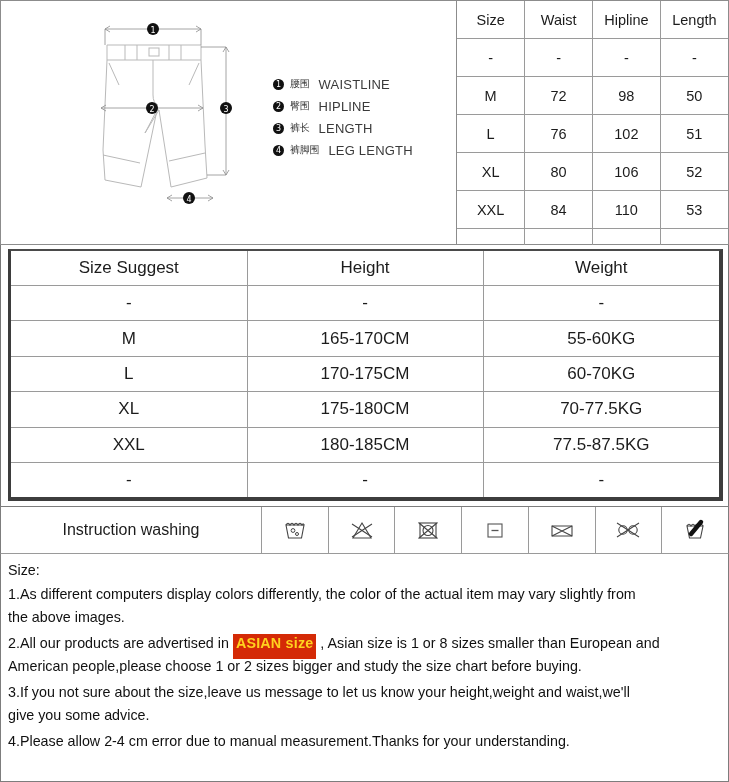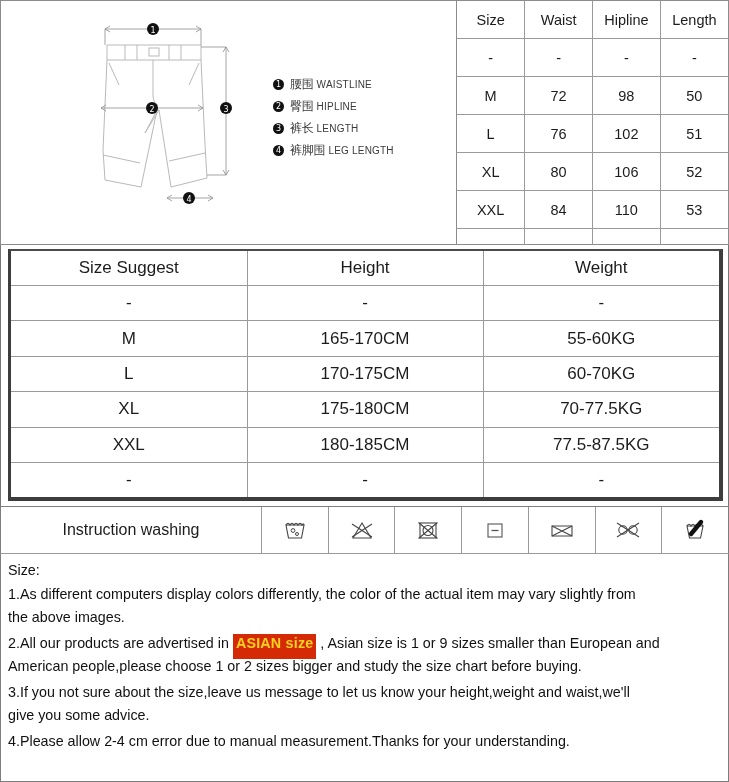--- a/index.html
+++ b/index.html
@@ -68,27 +68,27 @@
     background: #111;
     color: #fff;
     font-size: 8px;
     line-height: 11px;
     text-align: center;
     flex: 0 0 auto;
     margin-right: 6px;
     font-family: "DejaVu Sans", sans-serif;
   }
   .legend-cn {
-    font-size: 12px;
+    font-size: 10px;
     color: #3a3a3a;
-    margin-right: 3px;
+    margin-right: 9px;
     letter-spacing: -0.2px;
   }
   .legend-en {
-    font-size: 10px;
+    font-size: 13px;
     color: #3a3a3a;
     letter-spacing: 0.2px;
   }
 
   
   .size-table-pane {
     width: 273px;
     height: 245px;
     box-sizing: border-box;
     border: 1px solid #8c8c8c;
@@ -454,21 +454,21 @@
       </div>
 
     </div>
   </div>
 
   <div class="note-block">
     <div class="note-line">Size:</div>
     <div class="note-line">1.As different computers display colors differently, the color of the actual item may vary slightly from</div>
     <div class="note-line">the above images.</div>
     <div class="note-line gap">
-      <span>2.All our products are advertised in </span><span class="asian-highlight">ASIAN size</span><span> , Asian size is 1 or 9 sizes smaller than European and</span>
+      <span>2.All our products are advertised in </span><span class="asian-highlight">ASIAN size</span><span> , Asian size is 1 or 8 sizes smaller than European and</span>
     </div>
     <div class="note-line">American people,please choose 1 or 2 sizes bigger and study the size chart before buying.</div>
     <div class="note-line gap">3.If you not sure about the size,leave us message to let us know your height,weight and waist,we'll</div>
     <div class="note-line">give you some advice.</div>
     <div class="note-line gap">4.Please allow 2-4 cm error due to manual measurement.Thanks for your understanding.</div>
   </div>
 
 </div>
 
 </body></html>

